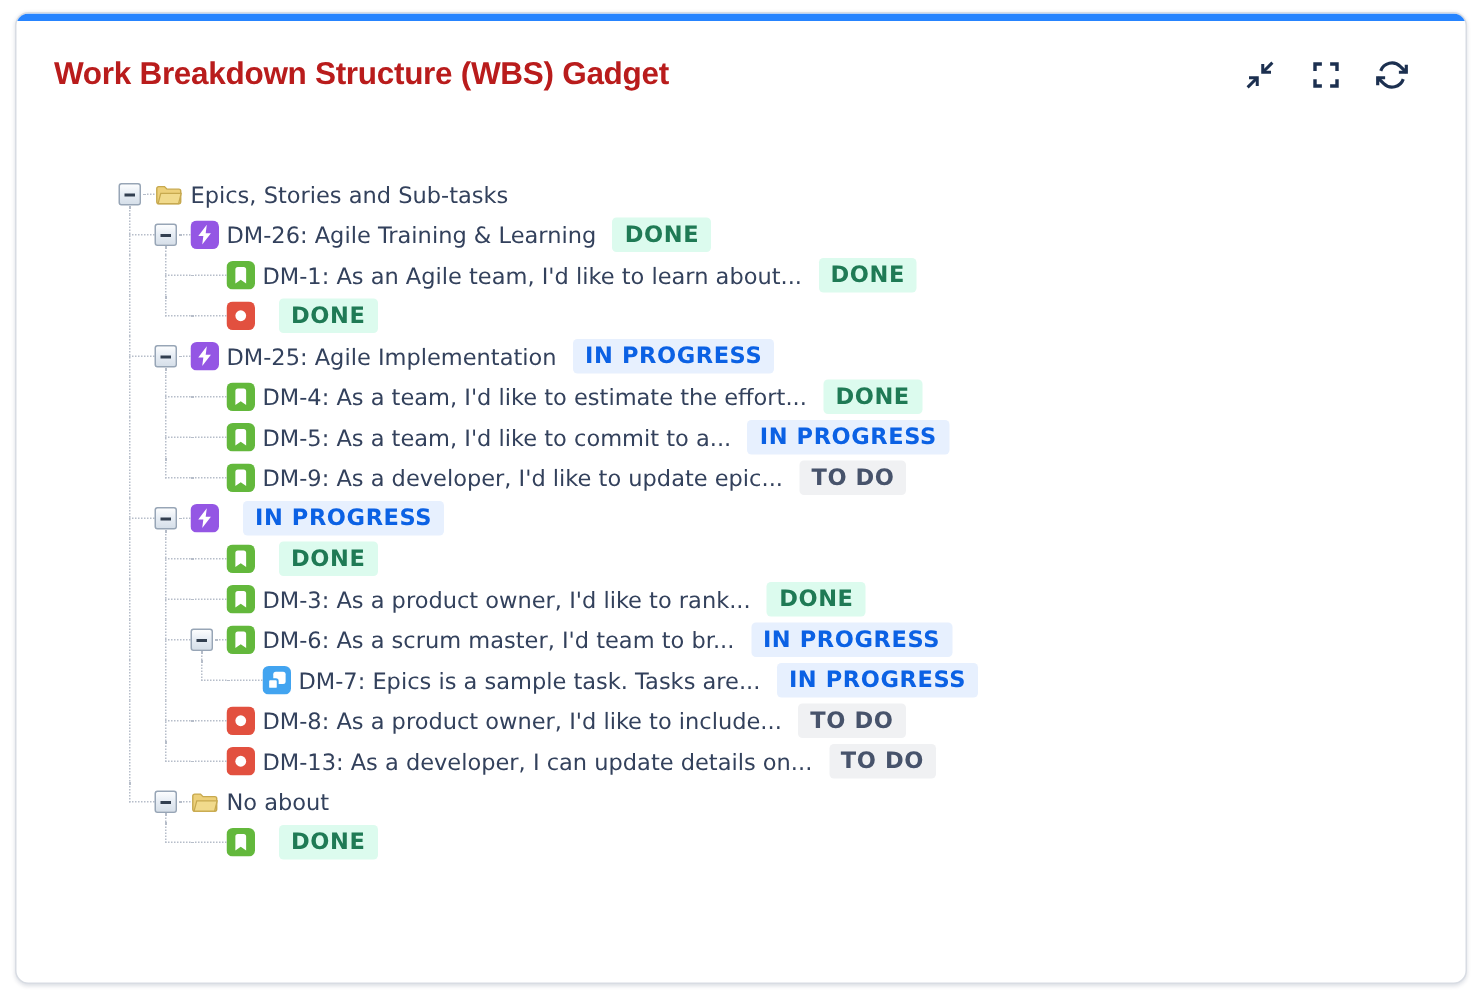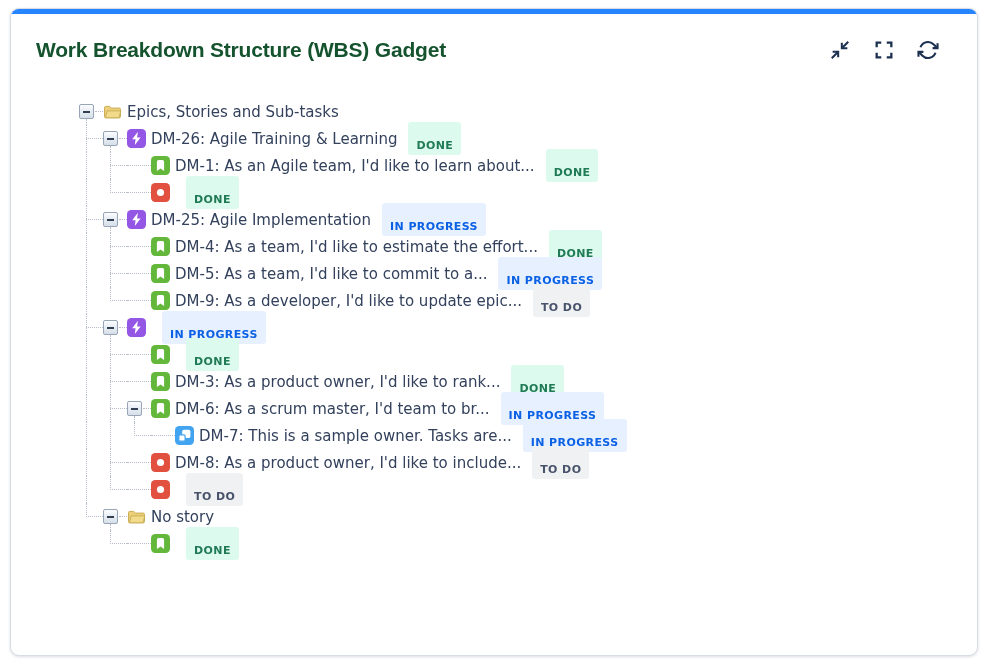--- a/index.html
+++ b/index.html
@@ -10,47 +10,47 @@
     box-shadow:0 1px 3px rgba(9,30,66,0.15);
     overflow:hidden;
   }
   .topbar { height:5px; background:#2684FF; }
   .card-header {
     display:flex; justify-content:space-between; align-items:center;
     padding:24px 38px 0 25px;
   }
   .card-title {
     font-family:"Liberation Sans", sans-serif;
-    font-size:21px; font-weight:700; color:#14532d; letter-spacing:-0.2px;
+    font-size:21px; font-weight:700; color:#b91c1c; letter-spacing:-0.2px;
   }
   .header-actions { display:flex; align-items:center; gap:21px; }
   .icon-btn { background:none; border:none; padding:0; cursor:pointer; width:23px; height:23px; display:flex; align-items:center; justify-content:center; }
   .icon-btn svg { stroke:#1C3050; stroke-width:2.2; fill:none; stroke-linecap:butt; }
 
-  .tree { margin-top:36px; padding-left:68px; }
+  .tree { margin-top:54px; padding-left:68px; }
   .row { display:flex; align-items:center; height:27px; font-size:15px; color:#33415C; white-space:nowrap; }
   .cell { position:relative; width:24px; height:27px; flex:none; }
   .v  { position:absolute; left:7px; top:0; bottom:0; border-left:1px dotted #b6bdc9; }
   .v.half { bottom:auto; height:14px; }
   .v.below { top:21px; bottom:0; }
   .h  { position:absolute; top:13px; left:0; right:0; border-top:1px dotted #b6bdc9; }
   .h.from-center { left:7px; }
   .h.stub { left:16px; }
   .expander {
     position:absolute; left:0; top:6px; width:15px; height:15px;
     border:1px solid #97a5b6; border-radius:2px;
     background:linear-gradient(180deg,#fcfdfe 0%,#e8eef5 45%,#d6dfe9 100%);
     cursor:pointer; padding:0;
   }
   .expander i { position:absolute; left:3px; top:6px; width:7px; height:2px; background:#323f50; }
   .type-icon { width:19px; height:19px; flex:none; margin-right:5px; display:flex; align-items:center; justify-content:center; }
   .label { color:#33415C; text-decoration:none; }
   .badge {
-    margin-left:11px; font-size:11px; font-weight:700; letter-spacing:0.4px;
-    padding:17px 8px 3px 8px; border-radius:3px; line-height:1.25;
+    margin-left:11px; font-size:15px; font-weight:700; letter-spacing:0.4px;
+    padding:2px 8px 3px 8px; border-radius:3px; line-height:1.25;
   }
 </style>
 </head>
 <body>
 
 <div class="card">
   <div class="topbar"></div>
 
   <div class="card-header">
     <div class="card-title">Work Breakdown Structure (WBS) Gadget</div>
@@ -337,21 +337,21 @@
         <span class="cell">
           <i class="h"></i>
         </span>
         <span class="type-icon">
           <svg width="19" height="19" viewBox="0 0 18 18">
             <rect width="18" height="18" rx="4" fill="#42A4F0"></rect>
     <rect x="6.8" y="3.6" width="7.8" height="7.8" rx="1.6" fill="#fff"></rect>
     <rect x="3.6" y="8.4" width="6" height="6" rx="1.2" fill="#fff" stroke="#42A4F0" stroke-width="1.2"></rect>
           </svg>
         </span>
-        <a class="label">DM-7: This is a sample owner. Tasks are...</a>
+        <a class="label">DM-7: Epics is a sample task. Tasks are...</a>
         <span class="badge" style="background: rgb(231, 240, 254); color: rgb(11, 97, 228);">IN PROGRESS</span>
       </div>
       <div class="row">
         <span class="cell">
           <i class="v"></i>
         </span>
         <span class="cell">
           <i class="v"></i>
           <i class="h from-center"></i>
         </span>
@@ -377,41 +377,42 @@
         </span>
         <span class="cell">
           <i class="h"></i>
         </span>
         <span class="type-icon">
           <svg width="19" height="19" viewBox="0 0 18 18">
             <rect width="18" height="18" rx="4" fill="#E2503F"></rect>
     <circle cx="9" cy="9" r="3.4" fill="#fff"></circle>
           </svg>
         </span>
+        <a class="label">DM-13: As a developer, I can update details on...</a>
         <span class="badge" style="background: rgb(240, 241, 243); color: rgb(71, 83, 107);">TO DO</span>
       </div>
       <div class="row">
         <span class="cell">
           <i class="v half"></i>
           <i class="h from-center"></i>
         </span>
         <span class="cell">
           <i class="h stub"></i>
           <button class="expander">
             <i></i>
           </button>
           <i class="v below"></i>
         </span>
         <span class="type-icon">
           <svg width="20" height="18" viewBox="0 0 20 18">
     <path d="M1.6 4.4 a1.3 1.3 0 0 1 1.3-1.3 h4.1 l1.8 1.8 h8.3 a1.3 1.3 0 0 1 1.3 1.3 v7.6 a1.3 1.3 0 0 1 -1.3 1.3 H2.9 a1.3 1.3 0 0 1 -1.3 -1.3 Z" fill="#EDD07A" stroke="#C7A94F" stroke-width="1"></path>
     <path d="M2.5 15.1 L4.4 7.8 h14.3 l-1.8 7.3 Z" fill="#F1DA8C" stroke="#C7A94F" stroke-width="0.9"></path>
           </svg>
         </span>
-        <a class="label">No story</a>
+        <a class="label">No about</a>
       </div>
       <div class="row">
         <span class="cell"></span>
         <span class="cell">
           <i class="v half"></i>
           <i class="h from-center"></i>
         </span>
         <span class="cell">
           <i class="h"></i>
         </span>

